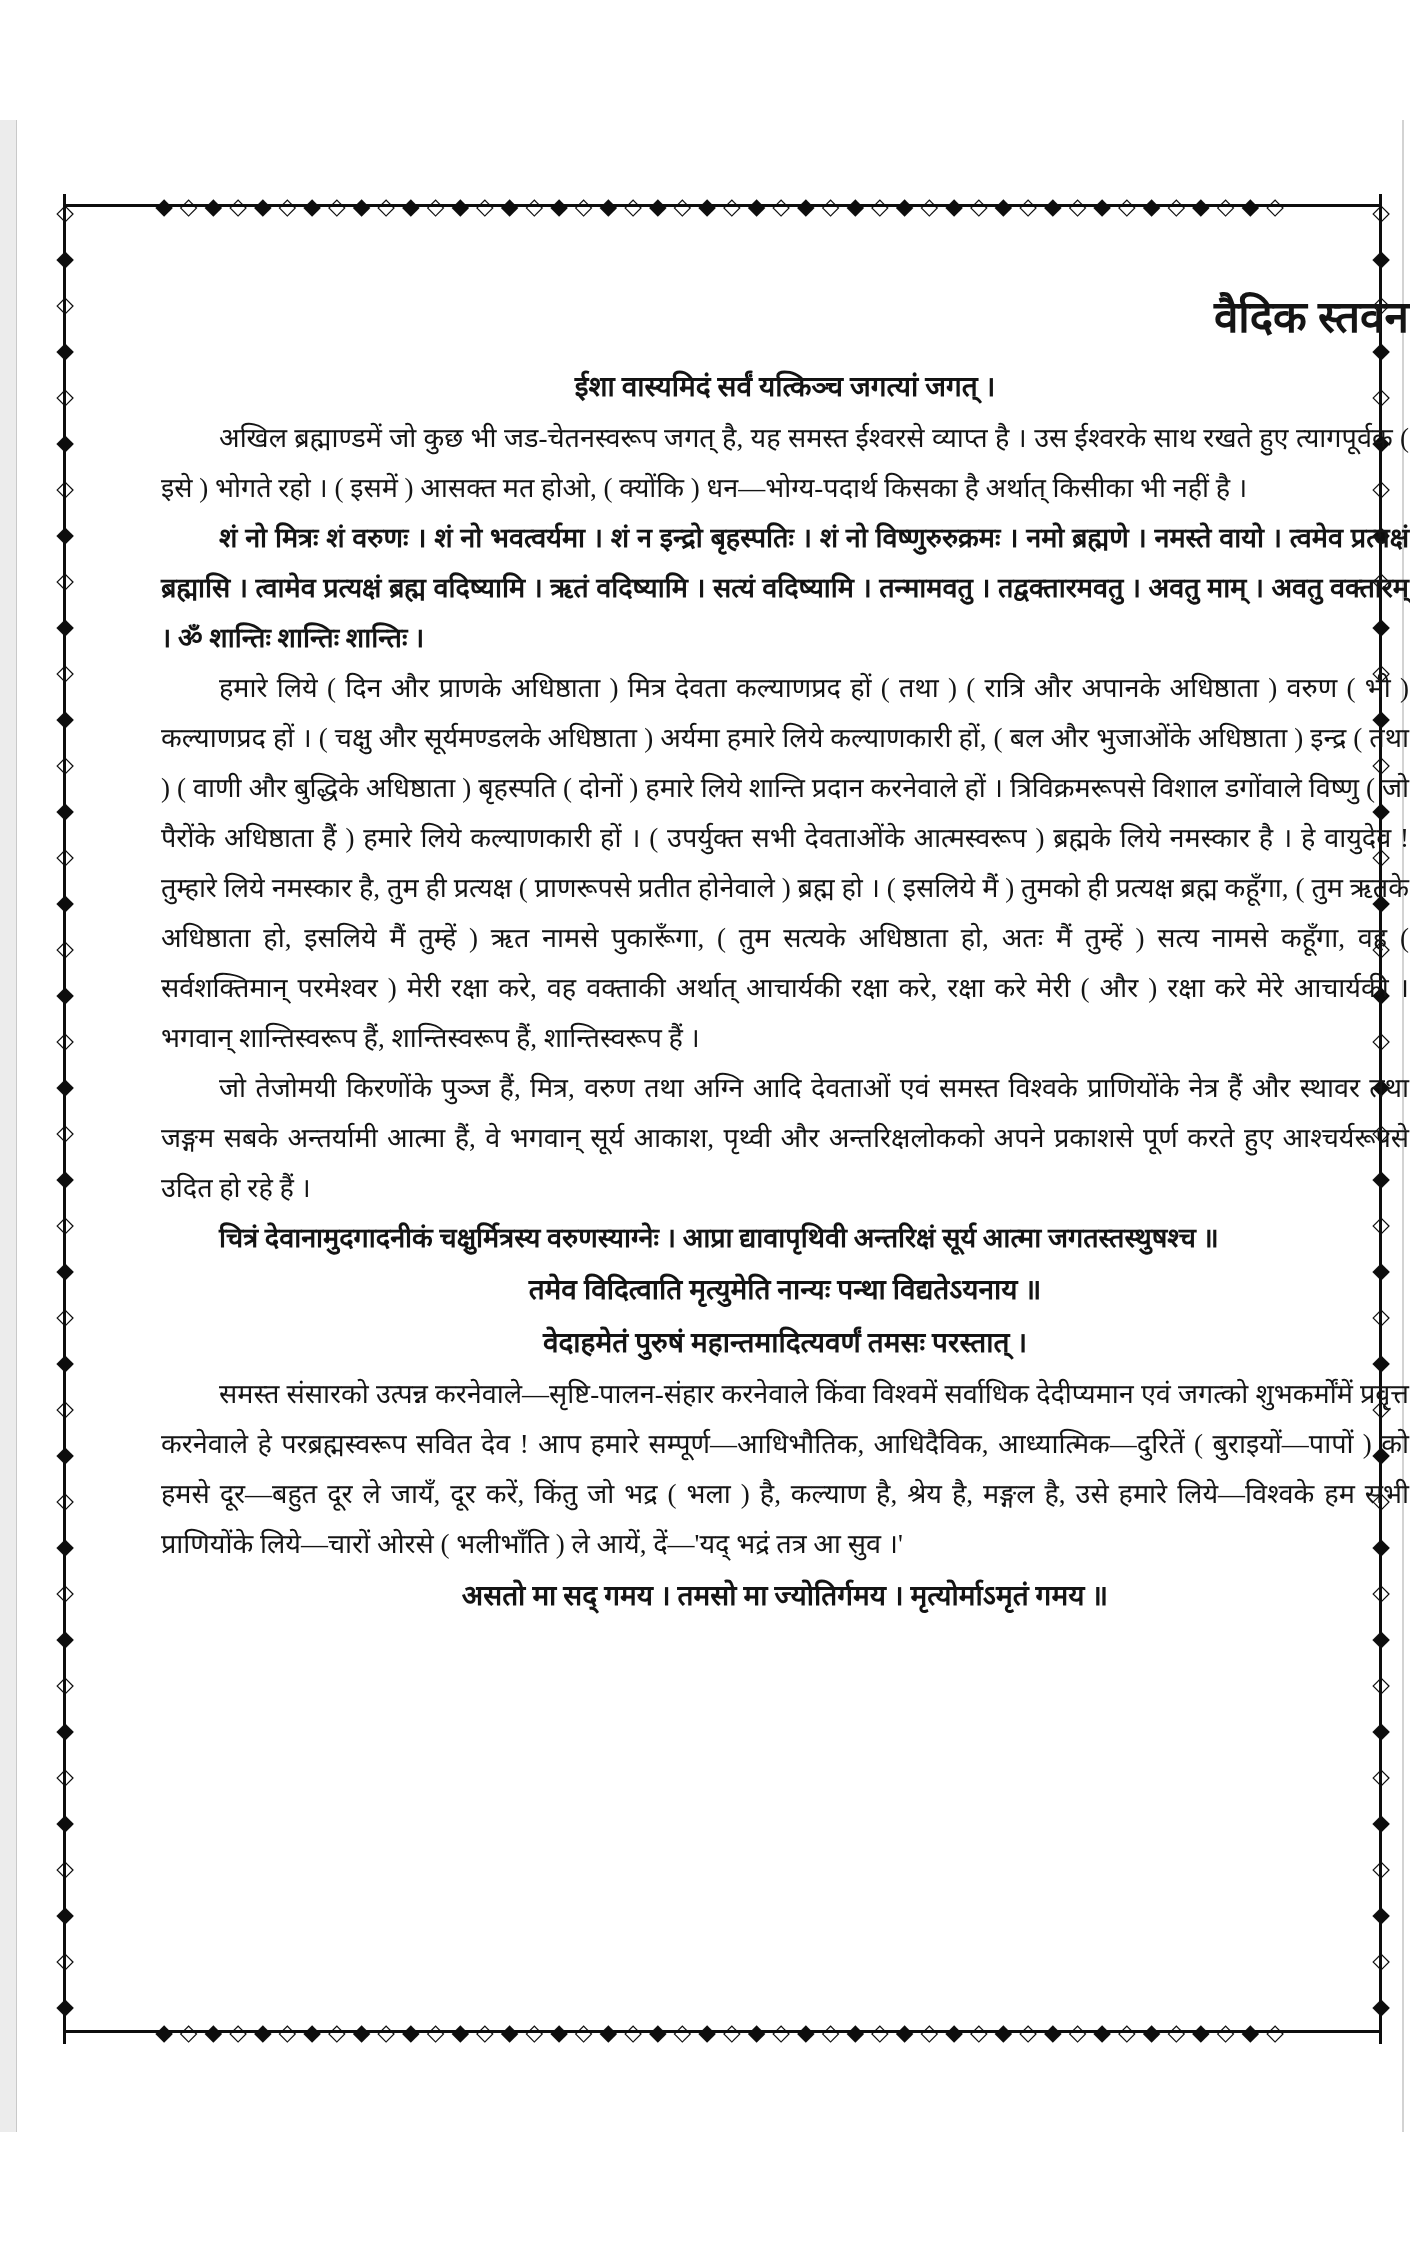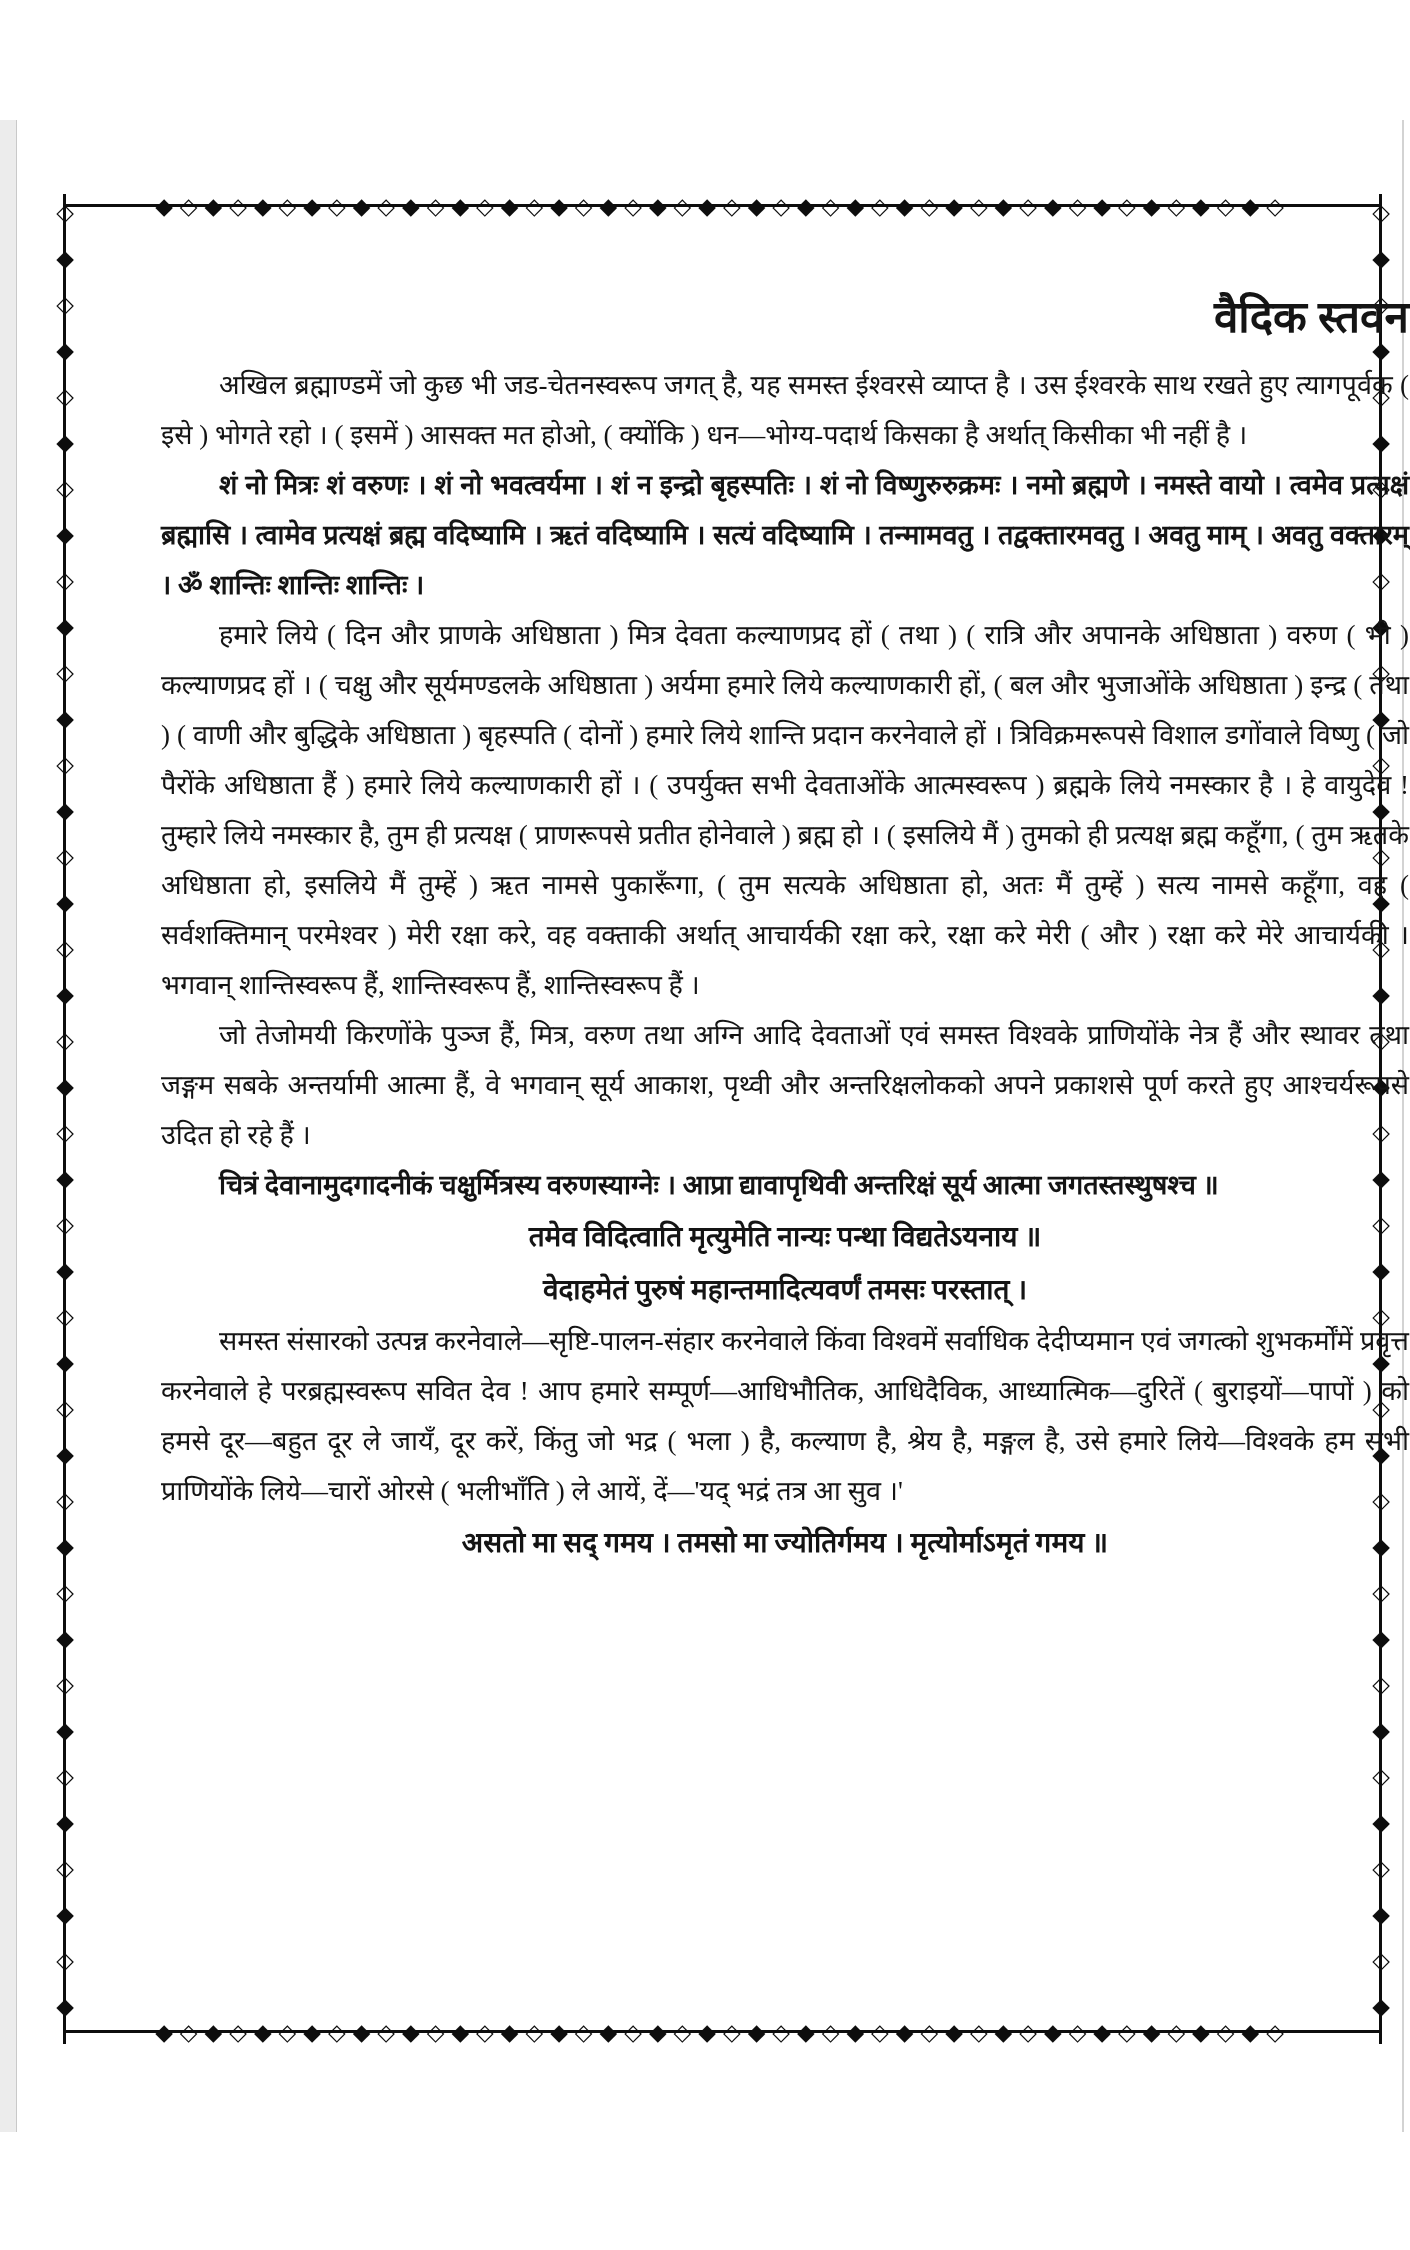--- a/index.html
+++ b/index.html
@@ -115,20 +115,21 @@
 
   <div class="frame">
     <div class="edge edge-h edge-top">◆◇◆◇◆◇◆◇◆◇◆◇◆◇◆◇◆◇◆◇◆◇◆◇◆◇◆◇◆◇◆◇◆◇◆◇◆◇◆◇◆◇◆◇◆◇</div>
     <div class="edge edge-h edge-bottom">◆◇◆◇◆◇◆◇◆◇◆◇◆◇◆◇◆◇◆◇◆◇◆◇◆◇◆◇◆◇◆◇◆◇◆◇◆◇◆◇◆◇◆◇◆◇</div>
     <div class="edge edge-v edge-left">◇◆◇◆◇◆◇◆◇◆◇◆◇◆◇◆◇◆◇◆◇◆◇◆◇◆◇◆◇◆◇◆◇◆◇◆◇◆◇◆</div>
     <div class="edge edge-v edge-right">◇◆◇◆◇◆◇◆◇◆◇◆◇◆◇◆◇◆◇◆◇◆◇◆◇◆◇◆◇◆◇◆◇◆◇◆◇◆◇◆</div>
 
     <div class="content">
       <div class="page-title">वैदिक स्तवन</div>
 
+      <div class="verse">ईशा वास्यमिदं सर्वं यत्किञ्च जगत्यां जगत् ।</div>
 
       <p class="para">अखिल ब्रह्माण्डमें जो कुछ भी जड-चेतनस्वरूप जगत् है, यह समस्त ईश्वरसे व्याप्त है । उस ईश्वरके साथ रखते हुए त्यागपूर्वक ( इसे ) भोगते रहो । ( इसमें ) आसक्त मत होओ, ( क्योंकि ) धन—भोग्य-पदार्थ किसका है अर्थात् किसीका भी नहीं है ।</p>
 
       <p class="para bold">शं नो मित्रः शं वरुणः । शं नो भवत्वर्यमा । शं न इन्द्रो बृहस्पतिः । शं नो विष्णुरुरुक्रमः । नमो ब्रह्मणे । नमस्ते वायो । त्वमेव प्रत्यक्षं ब्रह्मासि । त्वामेव प्रत्यक्षं ब्रह्म वदिष्यामि । ऋतं वदिष्यामि । सत्यं वदिष्यामि । तन्मामवतु । तद्वक्तारमवतु । अवतु माम् । अवतु वक्तारम् । ॐ शान्तिः शान्तिः शान्तिः ।</p>
 
       <p class="para">हमारे लिये ( दिन और प्राणके अधिष्ठाता ) मित्र देवता कल्याणप्रद हों ( तथा ) ( रात्रि और अपानके अधिष्ठाता ) वरुण ( भी ) कल्याणप्रद हों । ( चक्षु और सूर्यमण्डलके अधिष्ठाता ) अर्यमा हमारे लिये कल्याणकारी हों, ( बल और भुजाओंके अधिष्ठाता ) इन्द्र ( तथा ) ( वाणी और बुद्धिके अधिष्ठाता ) बृहस्पति ( दोनों ) हमारे लिये शान्ति प्रदान करनेवाले हों । त्रिविक्रमरूपसे विशाल डगोंवाले विष्णु ( जो पैरोंके अधिष्ठाता हैं ) हमारे लिये कल्याणकारी हों । ( उपर्युक्त सभी देवताओंके आत्मस्वरूप ) ब्रह्मके लिये नमस्कार है । हे वायुदेव ! तुम्हारे लिये नमस्कार है, तुम ही प्रत्यक्ष ( प्राणरूपसे प्रतीत होनेवाले ) ब्रह्म हो । ( इसलिये मैं ) तुमको ही प्रत्यक्ष ब्रह्म कहूँगा, ( तुम ऋतके अधिष्ठाता हो, इसलिये मैं तुम्हें ) ऋत नामसे पुकारूँगा, ( तुम सत्यके अधिष्ठाता हो, अतः मैं तुम्हें ) सत्य नामसे कहूँगा, वह ( सर्वशक्तिमान् परमेश्वर ) मेरी रक्षा करे, वह वक्ताकी अर्थात् आचार्यकी रक्षा करे, रक्षा करे मेरी ( और ) रक्षा करे मेरे आचार्यकी । भगवान् शान्तिस्वरूप हैं, शान्तिस्वरूप हैं, शान्तिस्वरूप हैं ।</p>
 
       <p class="para">जो तेजोमयी किरणोंके पुञ्ज हैं, मित्र, वरुण तथा अग्नि आदि देवताओं एवं समस्त विश्वके प्राणियोंके नेत्र हैं और स्थावर तथा जङ्गम सबके अन्तर्यामी आत्मा हैं, वे भगवान् सूर्य आकाश, पृथ्वी और अन्तरिक्षलोकको अपने प्रकाशसे पूर्ण करते हुए आश्चर्यरूपसे उदित हो रहे हैं ।</p>
 
       <p class="para bold">चित्रं देवानामुदगादनीकं चक्षुर्मित्रस्य वरुणस्याग्नेः । आप्रा द्यावापृथिवी अन्तरिक्षं सूर्य आत्मा जगतस्तस्थुषश्च ॥</p>

